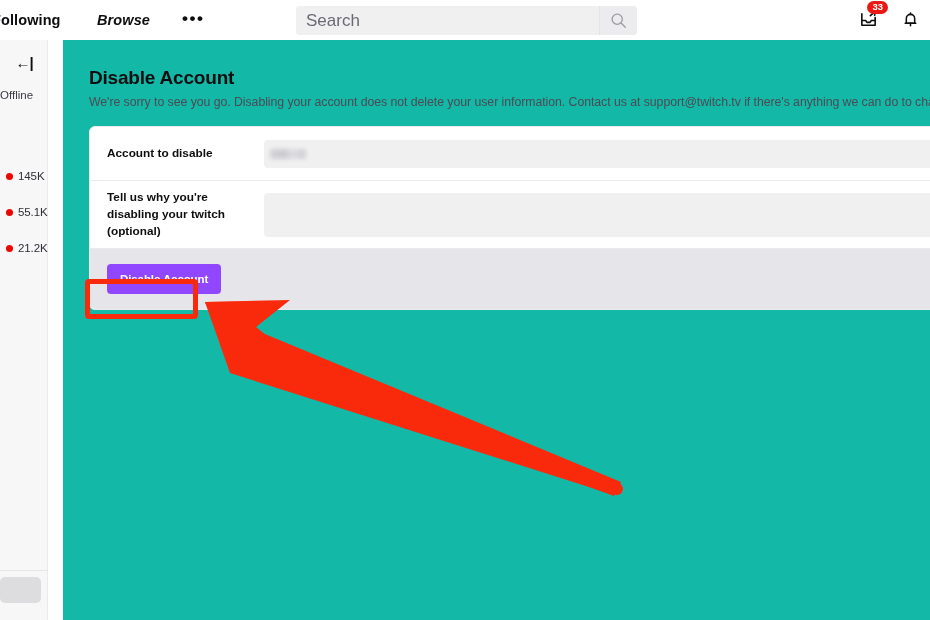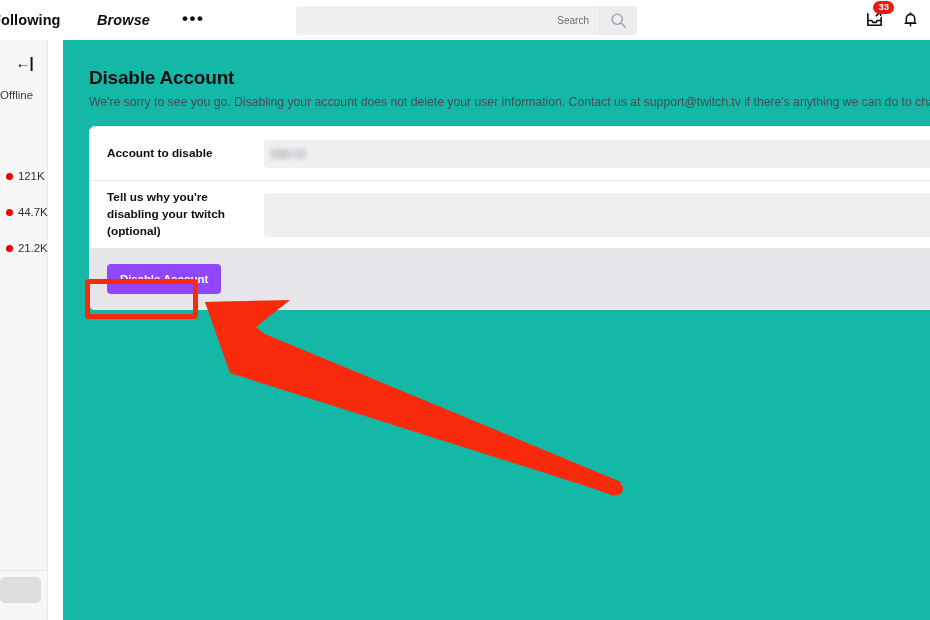--- a/index.html
+++ b/index.html
@@ -32,30 +32,30 @@
 
   .searchwrap {
     position: absolute; left: 296px; top: 6px;
     width: 341px; height: 29px;
     display: flex; border-radius: 4px; overflow: hidden;
     background: #f0f0f1;
   }
   .searchinput {
     flex: 1; border: 0; outline: 0; background: #f0f0f1;
     font-family: "Liberation Sans", sans-serif;
-    font-size: 10px; color: #1d4ed8; padding: 0 10px; text-align: right;
+    font-size: 17px; color: #1d4ed8; padding: 0 10px;
   }
   .searchinput::placeholder { color: #6a6a74; }
   .searchbtn {
     width: 38px; background: #ececee;
     display: flex; align-items: center; justify-content: center;
     border-left: 1px solid #e4e4e6; cursor: pointer;
   }
 
-  .nav-right { position: absolute; right: 8px; top: 7px; display: flex; align-items: center; gap: 12px; }
+  .nav-right { position: absolute; right: 8px; top: 7px; display: flex; align-items: center; gap: 18px; }
   .icon-btn { position: relative; width: 24px; height: 24px; display: flex; align-items: center; justify-content: center; cursor: pointer; }
   .badge {
     position: absolute; top: -6px; right: -8px;
     background: #e91916; color: #fff;
     font-size: 9.5px; font-weight: 700;
     border-radius: 9px; padding: 1px 5px 2px; line-height: 1;
     min-width: 17px; text-align: center;
   }
 
   
@@ -198,25 +198,25 @@
       </div>
     </div>
   </div>
 
   <div class="sidebar">
     <div class="collapse-icon">←|</div>
     <div class="offline-label">Offline</div>
     <div class="chan-list">
       <div class="chan-row">
         <span class="live-dot"></span>
-        <span class="chan-count">121K</span>
+        <span class="chan-count">145K</span>
       </div>
       <div class="chan-row">
         <span class="live-dot"></span>
-        <span class="chan-count">44.7K</span>
+        <span class="chan-count">55.1K</span>
       </div>
       <div class="chan-row">
         <span class="live-dot"></span>
         <span class="chan-count">21.2K</span>
       </div>
     </div>
     <div class="sidebar-divider"></div>
     <div class="sidebar-placeholder"></div>
   </div>
 

